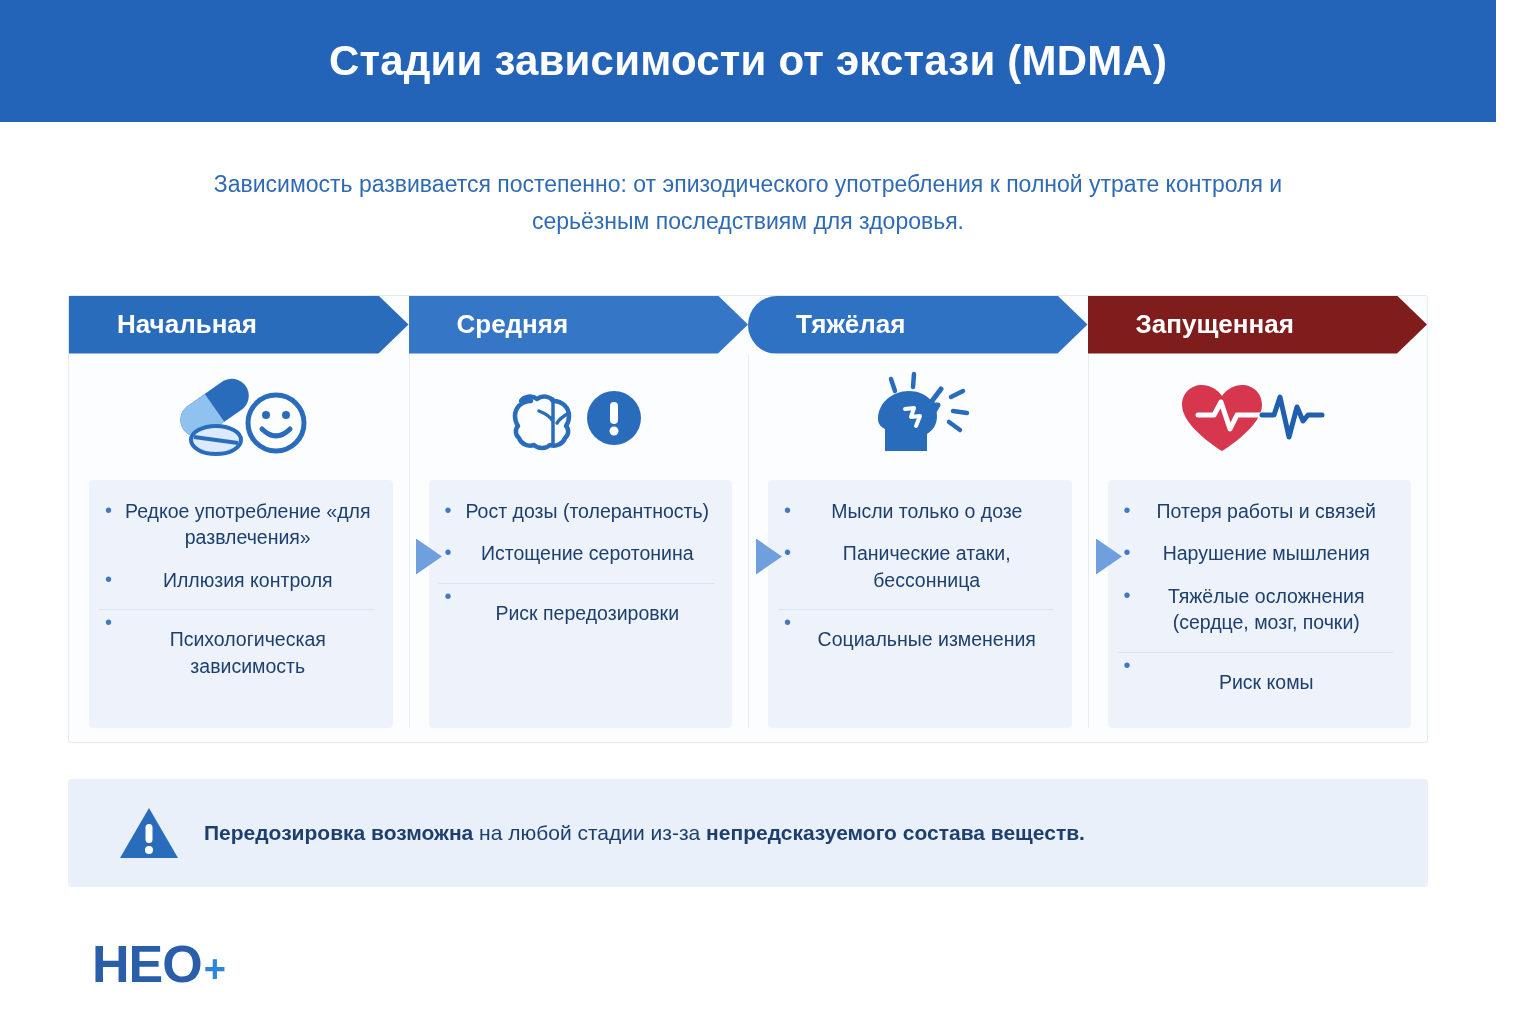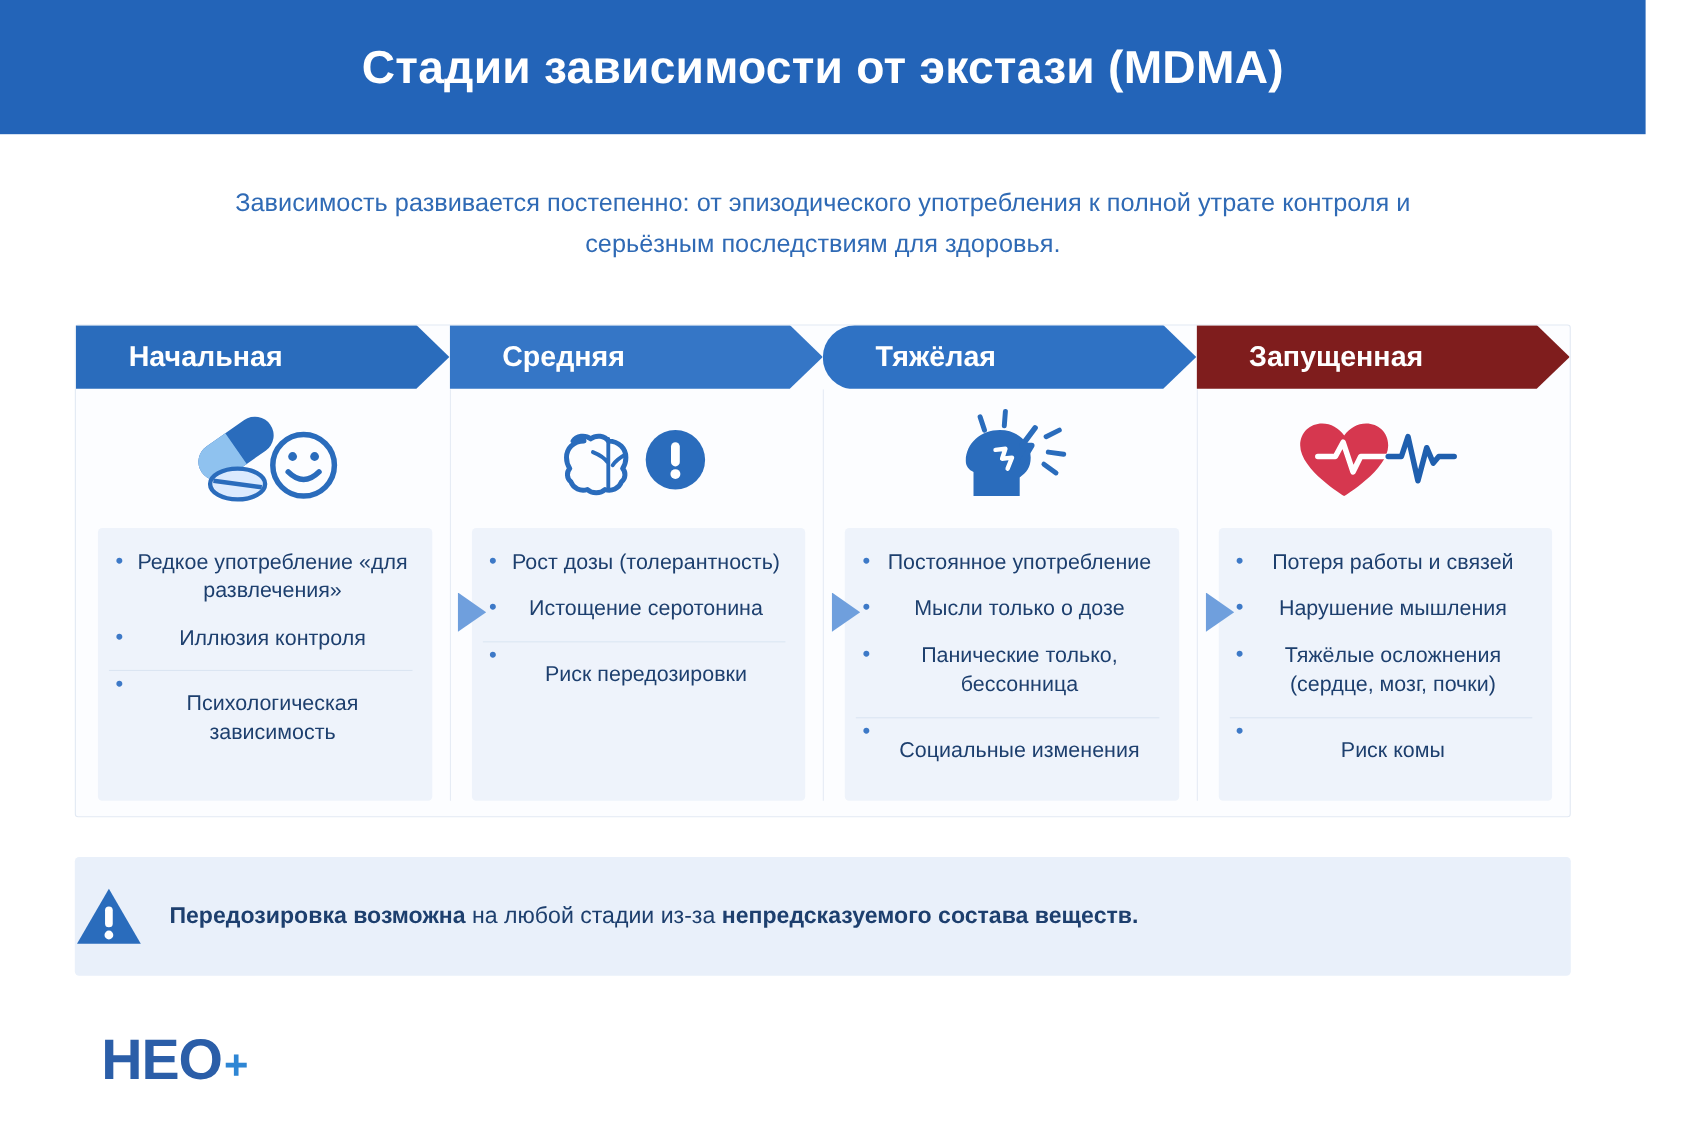--- a/index.html
+++ b/index.html
@@ -147,20 +147,21 @@
 
   
   .warning {
     margin: 36px auto 0;
     width: 1360px;
     height: 108px;
     background: #e9f0fa;
     border-radius: 4px;
     display: flex;
     align-items: center;
+    padding-left: 50px;
     gap: 24px;
   }
   .warn-text {
     color: #1d3f6e;
     font-size: 21px;
   }
   .warn-text b { font-weight: bold; }
 
   
   .logo {
@@ -258,23 +259,22 @@
           <svg width="170" height="100" viewBox="0 0 170 100">
             <path d="M52 84V62c-4-2-7-5-7-10 0-16 14-28 31-28 16 0 28 11 28 25 0 9-4 14-10 18v17z" fill="#2a6cbc"></path>
             <path d="M72 42l9-1-3 9 9-1-4 10" fill="none" stroke="#ffffff" stroke-width="4" stroke-linejoin="round" stroke-linecap="round"></path>
             <path d="M108 22l-12 16h9l-9 15" fill="none" stroke="#2a6cbc" stroke-width="5" stroke-linejoin="round" stroke-linecap="round"></path>
             <path d="M118 30l12-6M120 44l14 2M116 55l11 8" stroke="#2a6cbc" stroke-width="4.5" stroke-linecap="round"></path>
             <path d="M62 24l-4-12M80 20l1-13" stroke="#2a6cbc" stroke-width="4.5" stroke-linecap="round"></path>
           </svg>
         </div>
         <div class="card">
           <ul>
-            <li>Постоянное употребление</li>
             <li>Мысли только о дозе</li>
-            <li>Панические только, бессонница</li>
+            <li>Панические атаки, бессонница</li>
             <li class="sep-top">Социальные изменения</li>
           </ul>
         </div>
       </div>
 
       <div class="stage-col">
         <div class="banner b4">
           <span>Запущенная</span>
         </div>
         <div class="icon-area">

